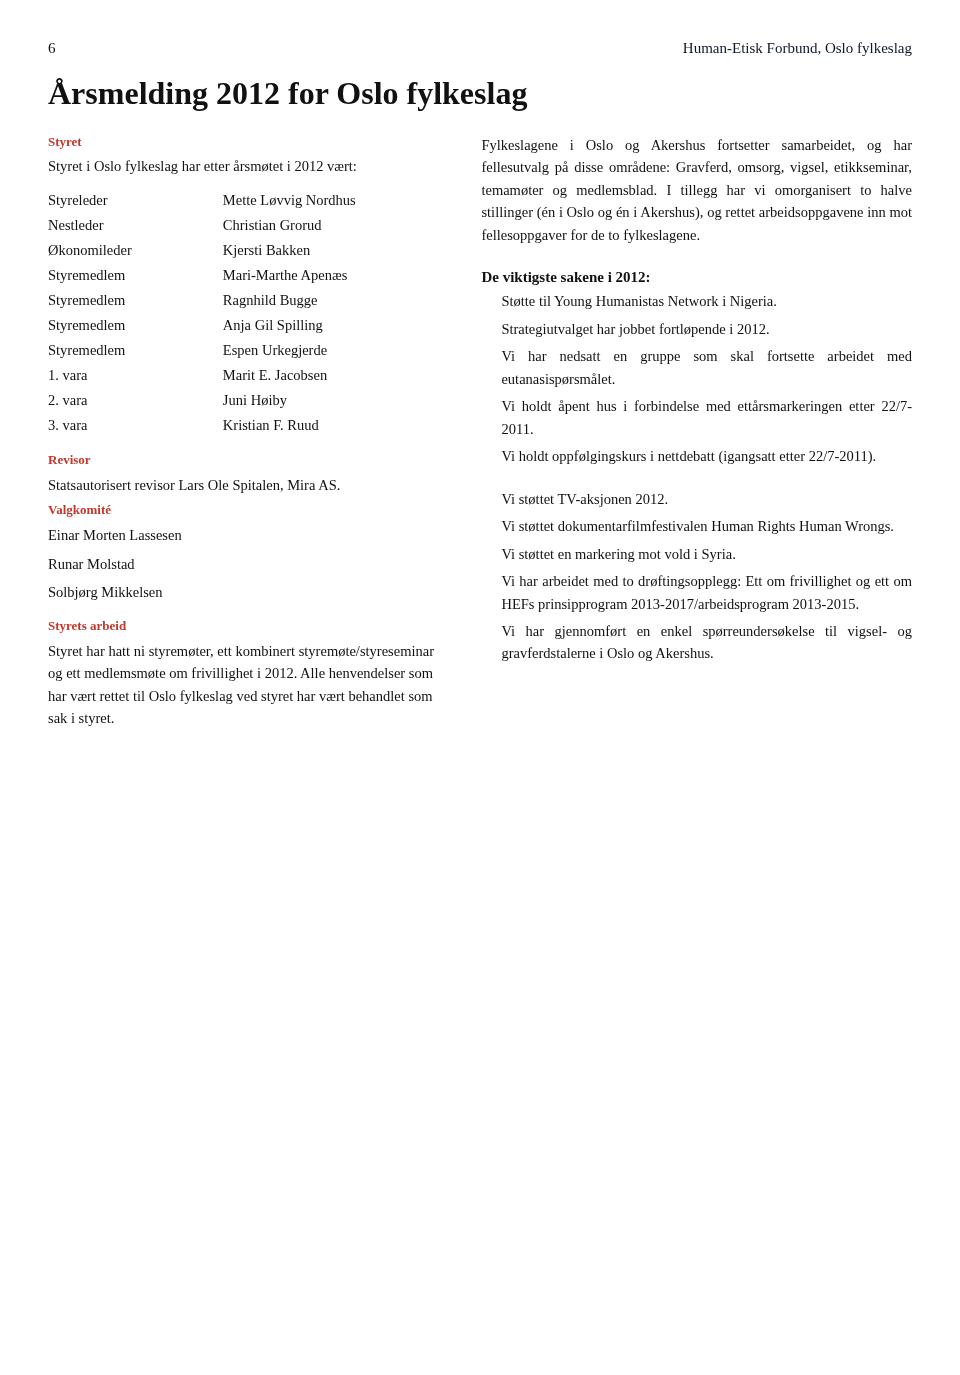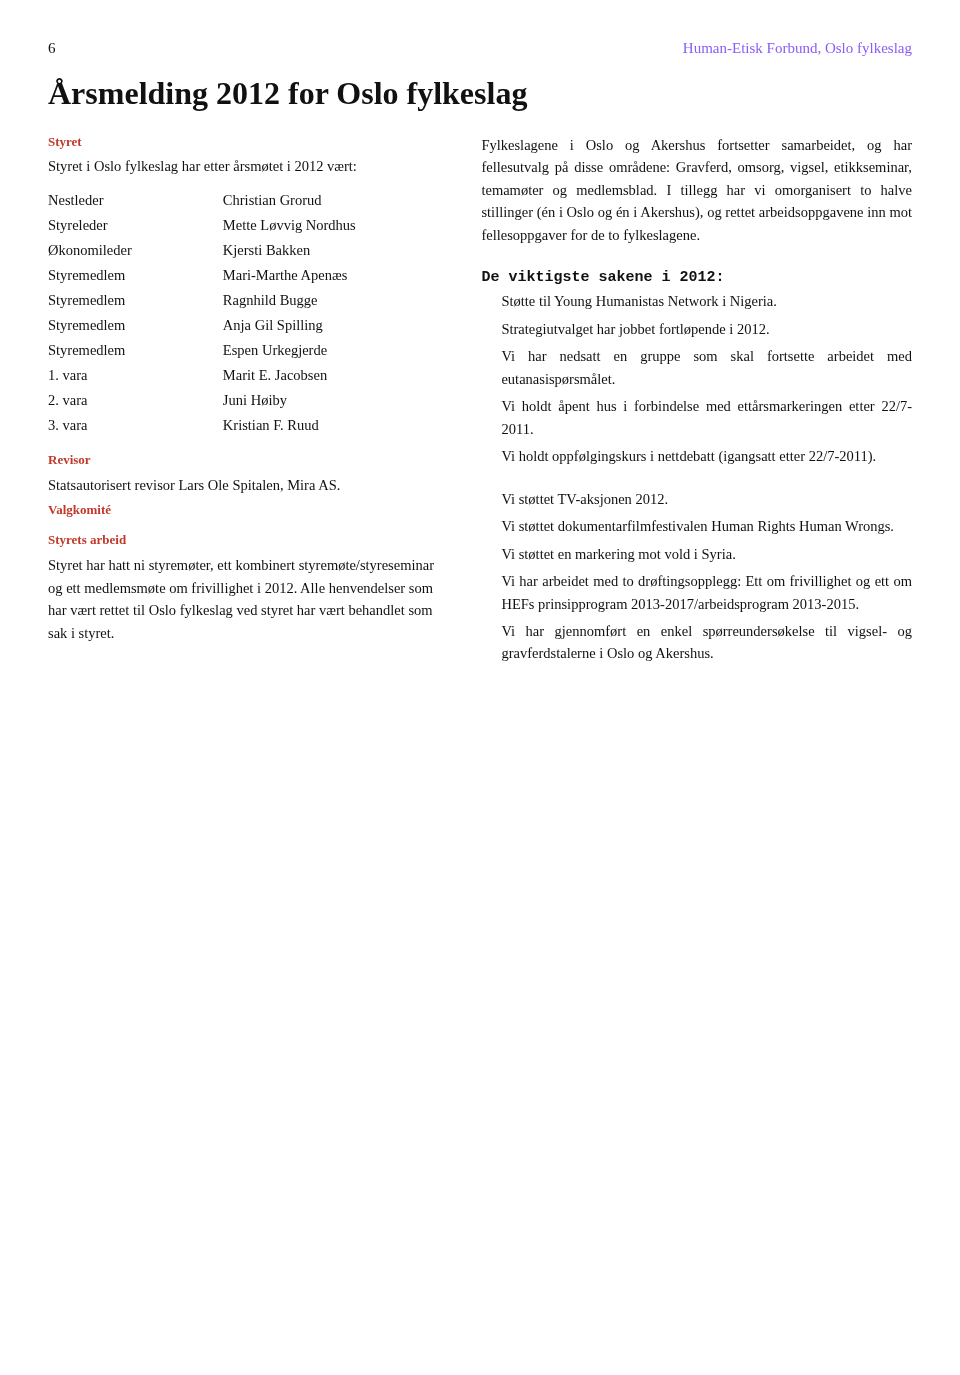--- a/index.html
+++ b/index.html
@@ -17,21 +17,21 @@
       justify-content: space-between;
       align-items: flex-start;
       margin-bottom: 18px;
     }
     .page-number {
       font-size: 15px;
       color: #111;
     }
     .header-title {
       font-size: 15px;
-      color: #8b5cf6;
+      color: #0f172a;
     }
     .main-title {
       font-size: 32px;
       font-weight: bold;
       color: #111;
       margin-bottom: 22px;
     }
     .two-col {
       display: flex;
       gap: 36px;
@@ -78,21 +78,20 @@
       line-height: 1.55;
     }
     .right-body {
       font-size: 14.5px;
       line-height: 1.55;
       text-align: justify;
     }
     .bold-heading {
       font-weight: bold;
       margin-bottom: 4px;
-      font-family: Liberation Mono, monospace;
     }
     p { margin-bottom: 6px; }
   </style>
 </head>
 <body>
 
 <div class="page-header">
   <span class="page-number">6</span>
   <span class="header-title">Human-Etisk Forbund, Oslo fylkeslag</span>
 </div>
@@ -100,26 +99,26 @@
 <h1 class="main-title">Årsmelding 2012 for Oslo fylkeslag</h1>
 
 <div class="two-col">
   <div class="left-col">
     <div class="section-heading">Styret</div>
     <p class="intro-text">Styret i Oslo fylkeslag har etter årsmøtet i 2012 vært:</p>
 
     <table class="board-table">
       <tbody id="board-tbody">
           <tr>
+            <td>Styreleder</td>
+            <td>Mette Løvvig Nordhus</td>
+          </tr>
+          <tr>
             <td>Nestleder</td>
             <td>Christian Grorud</td>
-          </tr>
-          <tr>
-            <td>Styreleder</td>
-            <td>Mette Løvvig Nordhus</td>
           </tr>
           <tr>
             <td>Økonomileder</td>
             <td>Kjersti Bakken</td>
           </tr>
           <tr>
             <td>Styremedlem</td>
             <td>Mari-Marthe Apenæs</td>
           </tr>
           <tr>
@@ -149,20 +148,25 @@
         </tbody>
     </table>
 
     <div class="revisor-section">
       <div class="section-heading">Revisor</div>
       <p class="section-body">Statsautorisert revisor Lars Ole Spitalen, Mira AS.</p>
     </div>
 
     <div class="valgkomite-section">
       <div class="section-heading">Valgkomité</div>
+      <div id="valgkomite-list" class="section-body">
+          <p>Einar Morten Lassesen</p>
+          <p>Runar Molstad</p>
+          <p>Solbjørg Mikkelsen</p>
+        </div>
     </div>
 
     <div class="styrets-arbeid-section">
       <div class="section-heading">Styrets arbeid</div>
       <p class="section-body">Styret har hatt ni styremøter, ett kombinert styremøte/styreseminar og ett medlemsmøte om frivillighet i 2012. Alle henvendelser som har vært rettet til Oslo fylkeslag ved styret har vært behandlet som sak i styret.</p>
     </div>
   </div>
 
   <div class="right-col">
     <p class="right-body">Fylkeslagene i Oslo og Akershus fortsetter samarbeidet, og har fellesutvalg på disse områdene: Gravferd, omsorg, vigsel, etikkseminar, temamøter og medlemsblad. I tillegg har vi omorganisert to halve stillinger (én i Oslo og én i Akershus), og rettet arbeidsoppgavene inn mot fellesoppgaver for de to fylkeslagene.</p>

